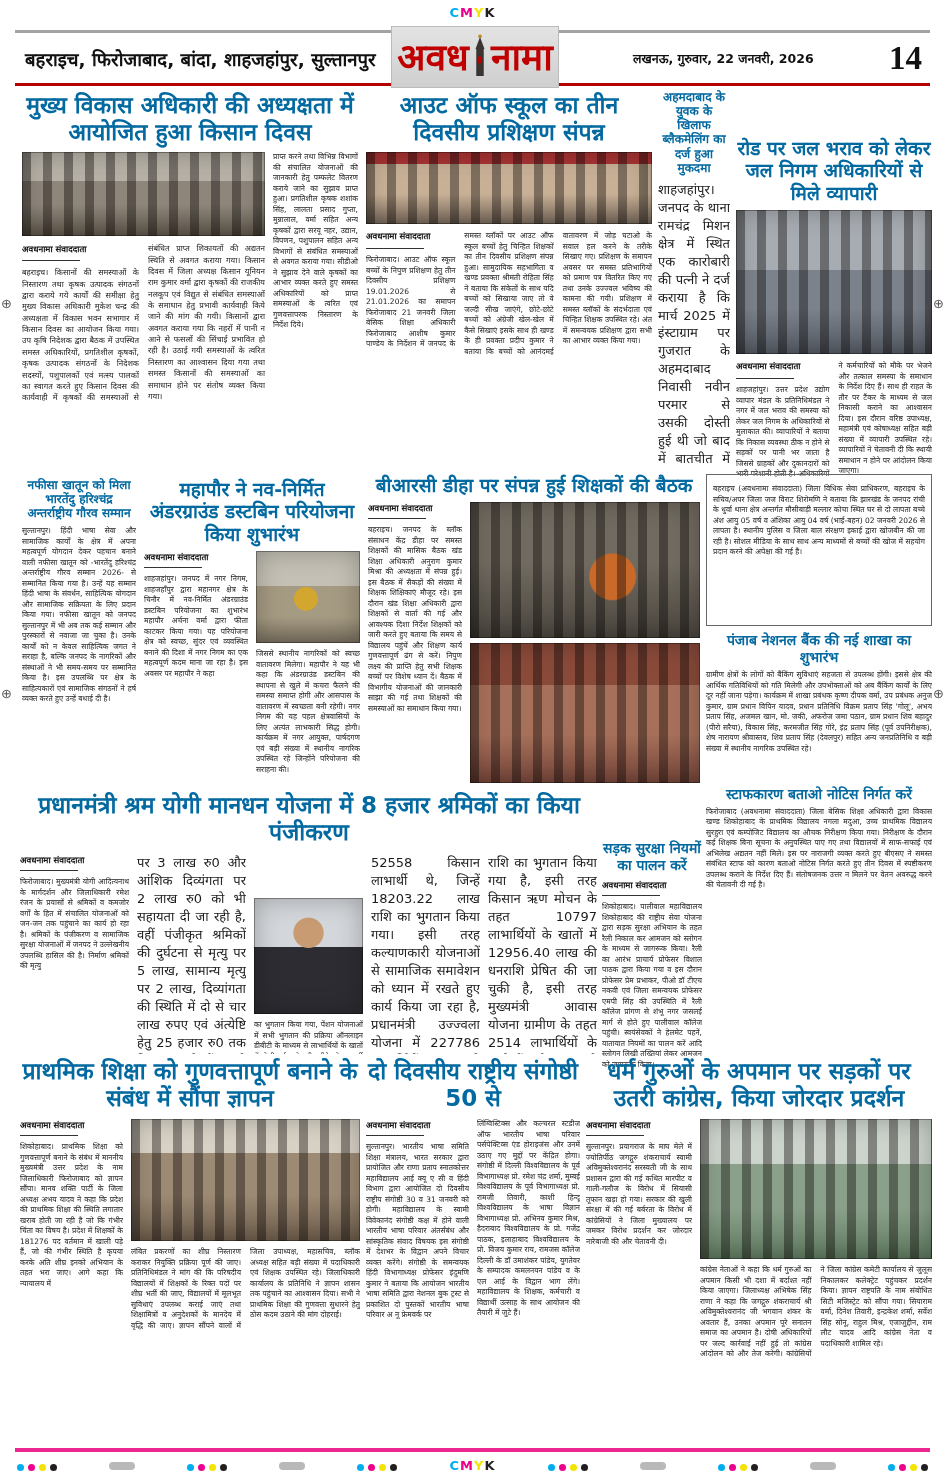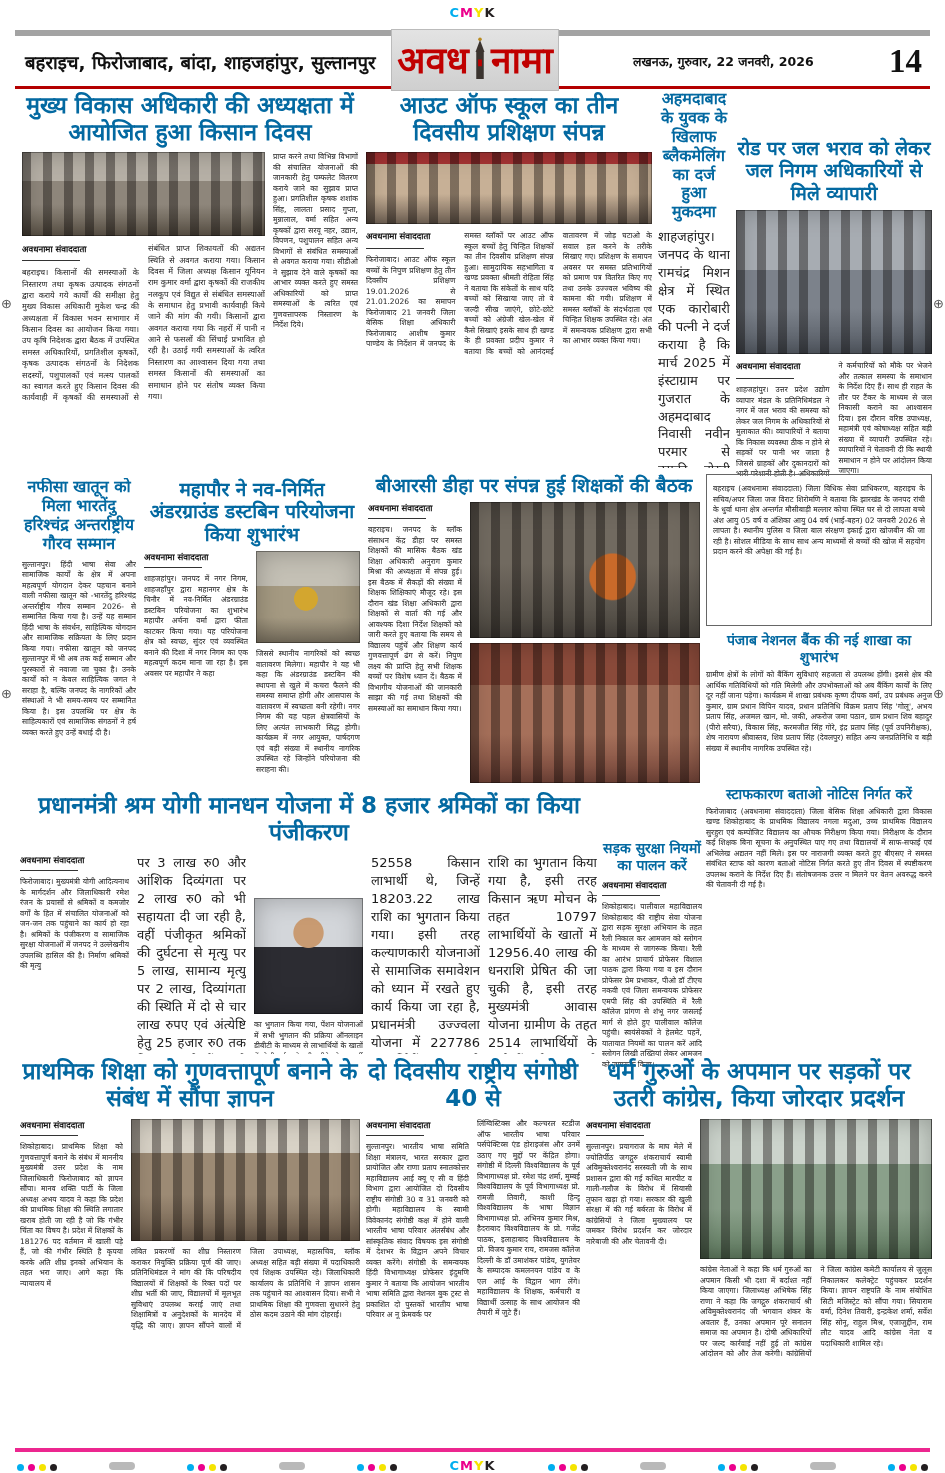--- a/index.html
+++ b/index.html
@@ -3,37 +3,37 @@
 <meta charset="utf-8">
 <style>
   html,body{margin:0;padding:0;background:#ffffff;}
   #page{position:relative;width:945px;height:1473px;background:#fff;overflow:hidden;
         font-family:"DejaVu Sans","Liberation Sans",sans-serif;color:#111;}
   .abs{position:absolute;}
   
   .cmyk-label{font-size:13px;font-weight:700;letter-spacing:1px;}
   .cmyk-label .c{color:#00aeef}.cmyk-label .m{color:#ec008c}.cmyk-label .y{color:#f5e400}.cmyk-label .k{color:#231f20}
   #masthead{position:absolute;top:30px;left:15px;width:915px;height:50px;
-            border-top:6px solid #a3a3a3;border-bottom:3px solid #b40000;}
+            border-top:3px solid #a3a3a3;border-bottom:3px solid #b40000;}
   .edition{position:absolute;left:10px;top:50%;transform:translateY(-50%);
            font-size:18.5px;font-weight:800;white-space:nowrap;}
   #logo{position:absolute;left:377px;top:-6px;width:166px;height:60px;
         background:linear-gradient(180deg,#e3e3e3,#cfcfcf);display:flex;align-items:center;
         justify-content:center;gap:2px;box-shadow:0 0 0 1px #bbb;}
   #logo .word{font-size:37px;font-weight:700;color:#c00000;line-height:1;}
   .dateline{position:absolute;left:618px;top:50%;transform:translateY(-50%);
             font-size:12.5px;font-weight:700;white-space:nowrap;}
   .pagenum{position:absolute;right:8px;top:50%;transform:translateY(-50%);
            font-family:"Liberation Serif","DejaVu Serif",serif;font-size:33px;font-weight:700;}
   
   .hl{font-weight:800;text-align:center;color:#0369a1;line-height:1.18;}
   .hl-xl{font-size:23px;}
   .hl-lg{font-size:19px;}
   .hl-md{font-size:14px;}
-  .hl-sm{font-size:16px;}
+  .hl-sm{font-size:12px;}
   .body-text{font-size:8px;line-height:1.42;text-align:justify;color:#1c1c1c;overflow:hidden;}
   .t7{font-size:13px;line-height:1.38;}
   .t75{font-size:7.5px;line-height:1.4;}
   .byline{font-weight:700;font-size:8.5px;color:#111;margin-bottom:6px;break-inside:avoid;}
   .byline::after{content:"";display:block;width:58px;border-bottom:1.4px solid #333;margin-top:5px;}
   .cols2{columns:2;column-gap:9px;}
   .cols3{columns:3;column-gap:9px;}
   
   .photo{position:relative;overflow:hidden;box-shadow:inset 0 0 0 1px rgba(0,0,0,.35), inset 0 0 26px rgba(0,0,0,.28);}
   .crowd::after{content:"";position:absolute;inset:0;
@@ -207,21 +207,21 @@
         <div class="body-text t75" style="height:300px;">शिकोहाबाद। प्राथमिक शिक्षा को गुणवत्तापूर्ण बनाने के संबंध में माननीय मुख्यमंत्री उत्तर प्रदेश के नाम जिलाधिकारी फिरोजाबाद को ज्ञापन सौंपा। मानव शक्ति पार्टी के जिला अध्यक्ष अभय यादव ने कहा कि प्रदेश की प्राथमिक शिक्षा की स्थिति लगातार खराब होती जा रही है जो कि गंभीर चिंता का विषय है। प्रदेश में शिक्षकों के 181276 पद वर्तमान में खाली पड़े हैं, जो की गंभीर स्थिति है कृपया करके अति शीघ्र इनको अभियान के तहत भरा जाए। आगे कहा कि न्यायालय में</div>
       </div>
       <div style="width:229px;">
         <div class="photo ph-flags crowd" style="width:229px;height:122px;"></div>
         <div class="cols2 body-text t75" style="height:200px;margin-top:6px;">लंबित प्रकरणों का शीघ्र निस्तारण कराकर नियुक्ति प्रक्रिया पूर्ण की जाए। प्रतिनिधिमंडल ने मांग की कि परिषदीय विद्यालयों में शिक्षकों के रिक्त पदों पर शीघ्र भर्ती की जाए, विद्यालयों में मूलभूत सुविधाएं उपलब्ध कराई जाएं तथा शिक्षामित्रों व अनुदेशकों के मानदेय में वृद्धि की जाए। ज्ञापन सौंपने वालों में जिला उपाध्यक्ष, महासचिव, ब्लॉक अध्यक्ष सहित बड़ी संख्या में पदाधिकारी एवं शिक्षक उपस्थित रहे। जिलाधिकारी कार्यालय के प्रतिनिधि ने ज्ञापन शासन तक पहुंचाने का आश्वासन दिया। सभी ने प्राथमिक शिक्षा की गुणवत्ता सुधारने हेतु ठोस कदम उठाने की मांग दोहराई।</div>
       </div>
     </div>
   </div>
 
   <div class="abs" style="left:366px;top:1058px;width:214px;height:388px;overflow:hidden;">
-    <div class="hl hl-xl">दो दिवसीय राष्ट्रीय संगोष्ठी 40 से</div>
+    <div class="hl hl-xl">दो दिवसीय राष्ट्रीय संगोष्ठी 50 से</div>
     <div style="display:flex;gap:8px;margin-top:7px;">
       <div style="width:103px;">
         <div class="byline">अवधनामा संवाददाता</div>
         <div class="body-text t75" style="height:300px;">सुल्तानपुर। भारतीय भाषा समिति शिक्षा मंत्रालय, भारत सरकार द्वारा प्रायोजित और राणा प्रताप स्नातकोत्तर महाविद्यालय आई क्यू ए सी व हिंदी विभाग द्वारा आयोजित दो दिवसीय राष्ट्रीय संगोष्ठी 30 व 31 जनवरी को होगी। महाविद्यालय के स्वामी विवेकानंद संगोष्ठी कक्ष में होने वाली भारतीय भाषा परिवार अंतर्संबंध और सांस्कृतिक संवाद विषयक इस संगोष्ठी में देशभर के विद्वान अपने विचार व्यक्त करेंगे। संगोष्ठी के समन्वयक हिंदी विभागाध्यक्ष प्रोफेसर इंदुमणि कुमार ने बताया कि आयोजन भारतीय भाषा समिति द्वारा नेशनल बुक ट्रस्ट से प्रकाशित दो पुस्तकों भारतीय भाषा परिवार अ नू फ्रेमवर्क पर</div>
       </div>
       <div class="body-text t75" style="width:103px;height:330px;">लिंग्विस्टिक्स और कल्चरल स्टडीज ऑफ भारतीय भाषा परिवार पर्सपेक्टिव्स एंड होराइजंस और उनमें उठाए गए मुद्दों पर केंद्रित होगा। संगोष्ठी में दिल्ली विश्वविद्यालय के पूर्व विभागाध्यक्ष प्रो. रमेश चंद्र शर्मा, मुम्बई विश्वविद्यालय के पूर्व विभागाध्यक्ष प्रो. रामजी तिवारी, काशी हिन्दू विश्वविद्यालय के भाषा विज्ञान विभागाध्यक्ष प्रो. अभिनव कुमार मिश्र, हैदराबाद विश्वविद्यालय के प्रो. गजेंद्र पाठक, इलाहाबाद विश्वविद्यालय के प्रो. विजय कुमार राय, रामजस कॉलेज दिल्ली के डॉ उमाशंकर पांडेय, युगतेवर के सम्पादक कमलनयन पांडेय व के एल आई के विद्वान भाग लेंगे। महाविद्यालय के शिक्षक, कर्मचारी व विद्यार्थी उत्साह के साथ आयोजन की तैयारी में जुटे हैं।</div>
     </div>
   </div>
 
   <div class="abs" style="left:586px;top:1058px;width:346px;height:388px;overflow:hidden;">

